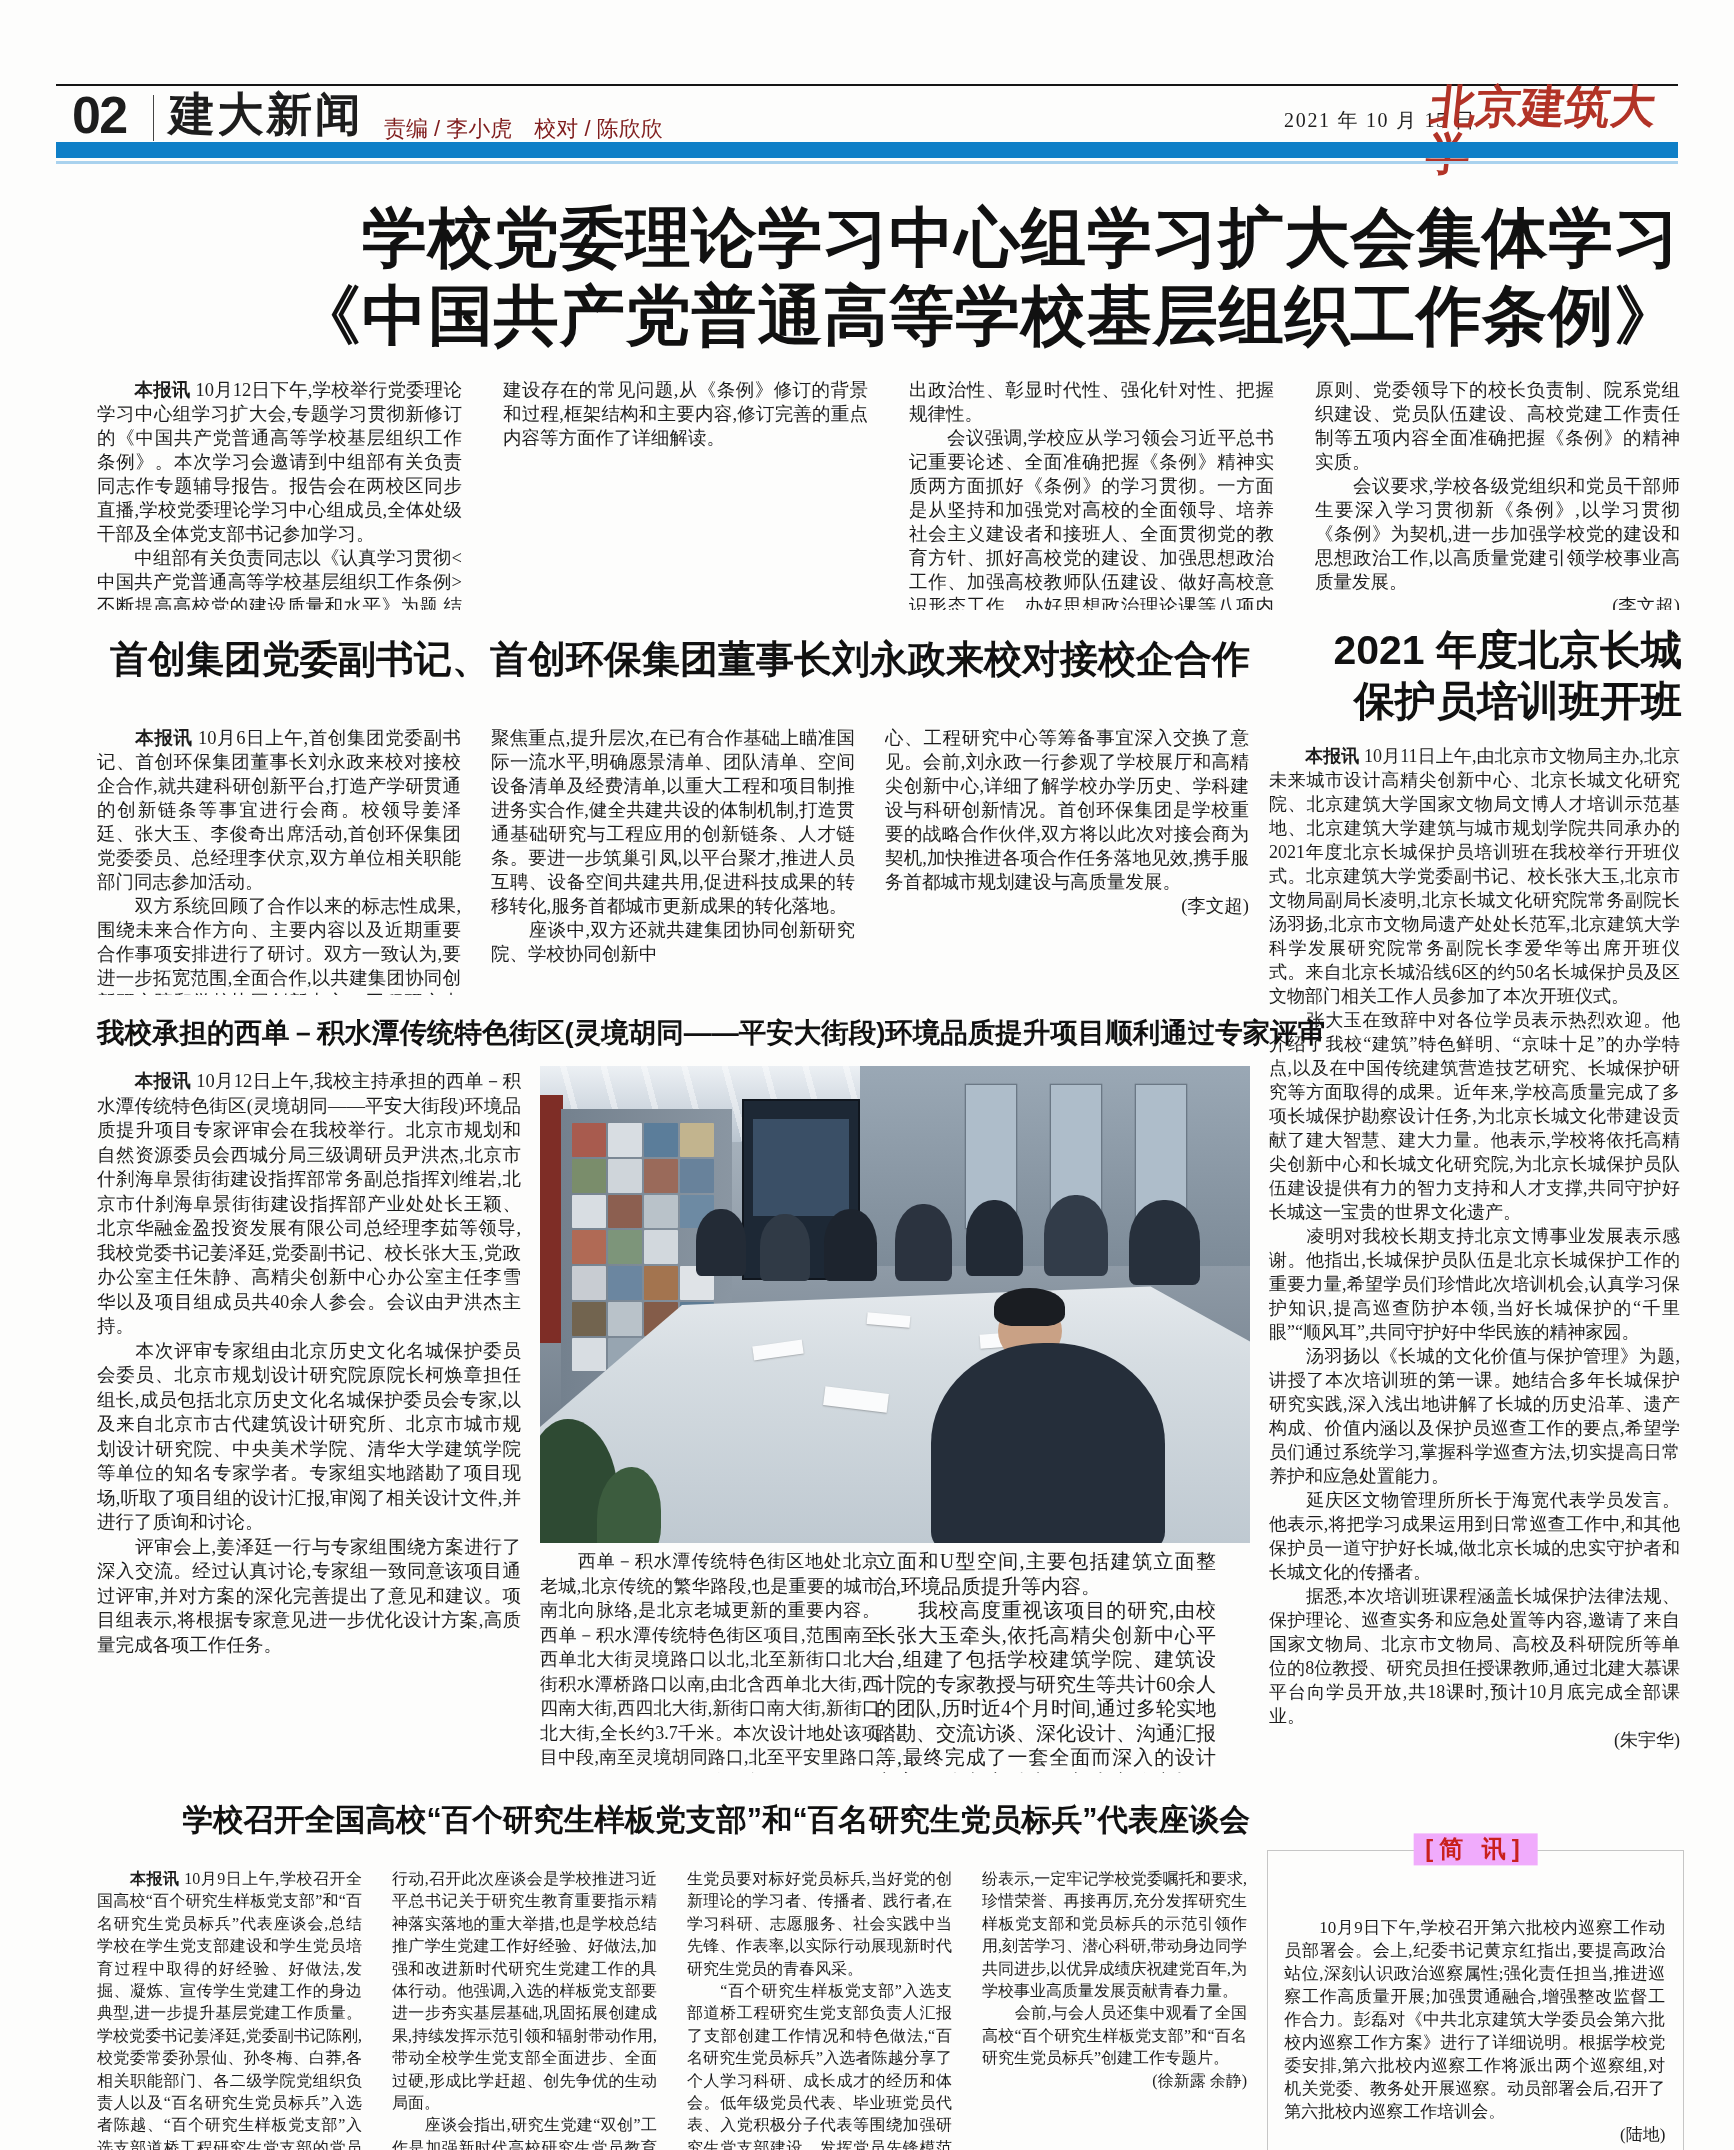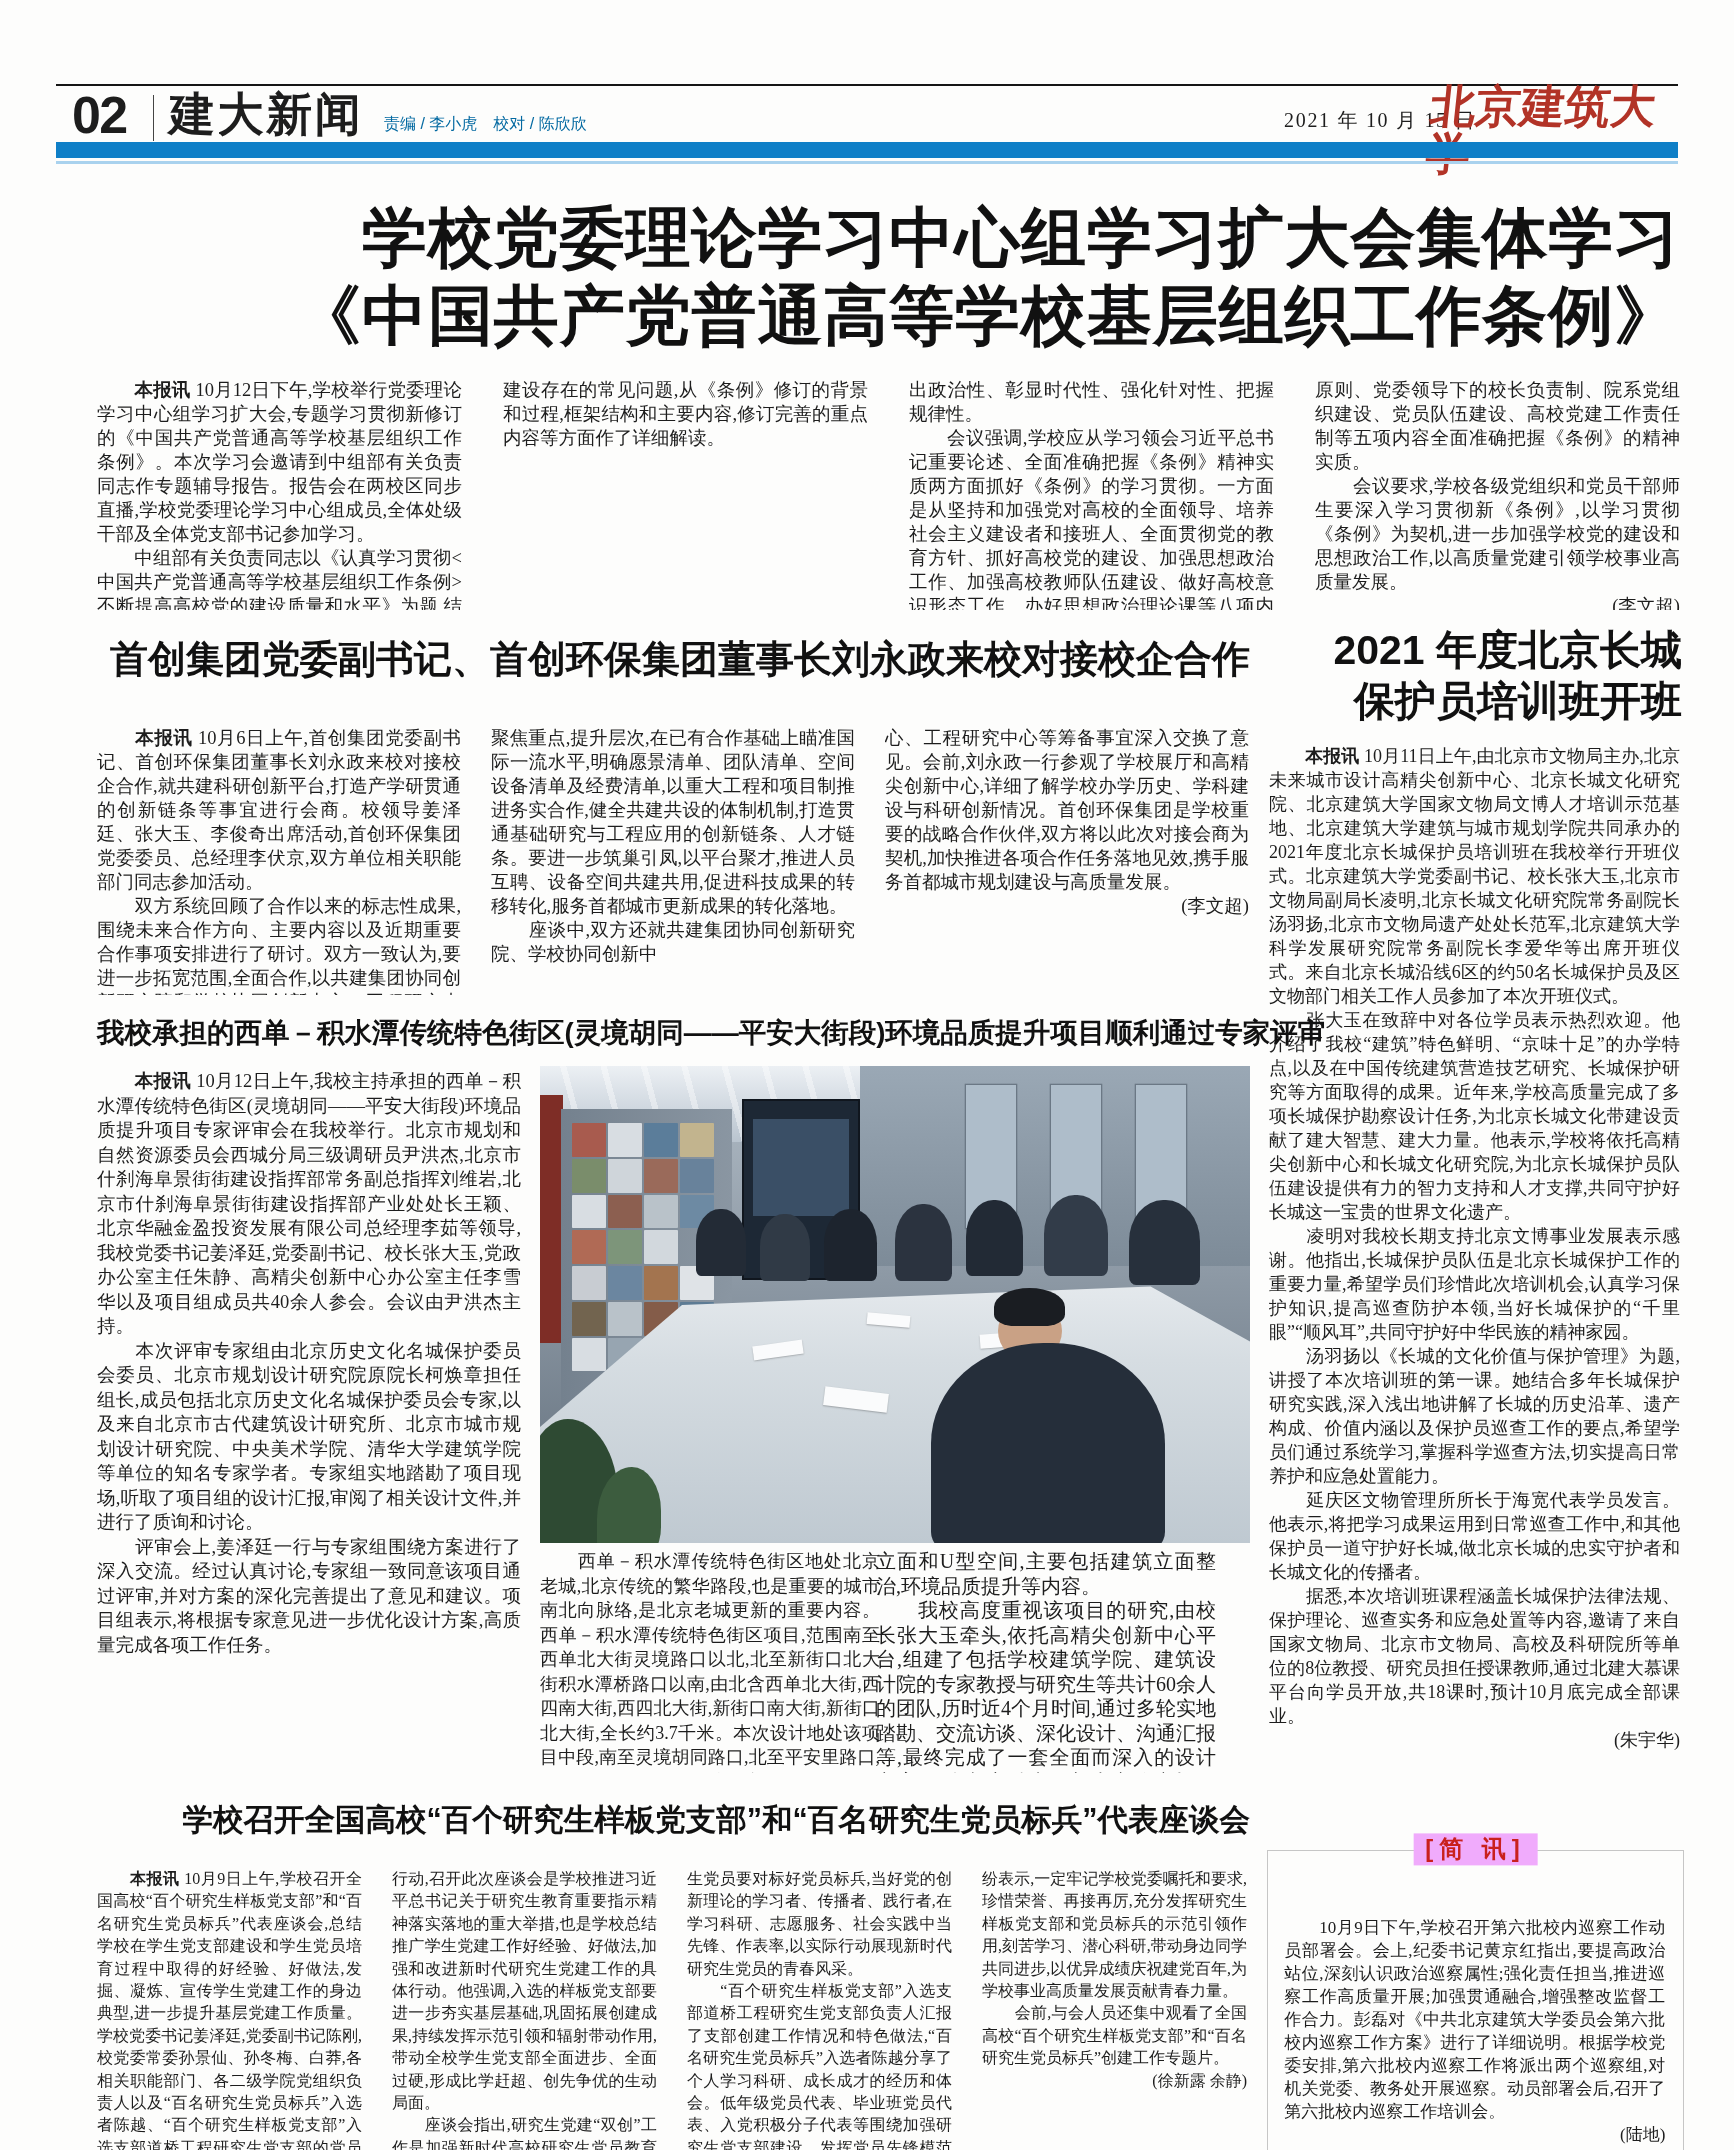--- a/index.html
+++ b/index.html
@@ -6,21 +6,21 @@
   #page{position:relative;width:1734px;height:2751px;background:#fdfdfc;margin:0 auto;
         font-family:"Liberation Serif","DejaVu Serif",serif;color:#1d1d1d;overflow:hidden;}
   .abs{position:absolute;}
   
   .top-rule{left:56px;top:84px;width:1622px;height:2.2px;background:#151515;}
   .pagenum{left:72px;top:89px;font-family:"Liberation Sans","DejaVu Sans",sans-serif;
            font-weight:700;font-size:52px;line-height:52px;letter-spacing:-1.7px;}
   .hvline{left:153px;top:95px;width:1.3px;height:46px;background:#444;}
   .secname{left:169px;top:90px;font-family:"Liberation Sans","DejaVu Sans",sans-serif;
            font-weight:900;font-size:46px;line-height:48px;letter-spacing:2.6px;}
-  .editors{left:384px;top:114px;font-size:16px;color:#0369a1;font-family:"Liberation Sans","DejaVu Sans",sans-serif;}
+  .editors{left:384px;top:114px;font-size:22px;color:#7f1d1d;font-family:"Liberation Sans","DejaVu Sans",sans-serif;}
   .pdate{left:1284px;top:107px;font-size:20px;letter-spacing:1.7px;}
   .masthead{left:1428px;top:84px;width:254px;font-size:45px;line-height:47px;font-weight:900;
             color:#b23327;transform:skewX(-6deg);font-family:"Liberation Serif","DejaVu Serif",serif;}
   .bluebar{left:56px;top:142px;width:1622px;height:16.3px;background:#0f7fc7;}
   .bluebar2{left:56px;top:161px;width:1622px;height:3px;background:#a9d2ee;}
   
   .hl{font-family:"Liberation Sans","DejaVu Sans",sans-serif;font-weight:900;color:#111;
       text-align:right;white-space:nowrap;}
   .a1h{left:97px;top:199px;width:1583px;font-size:65px;line-height:78px;letter-spacing:0.9px;}
   .a2h{left:97px;top:636px;width:1153px;font-size:38px;line-height:47px;}

